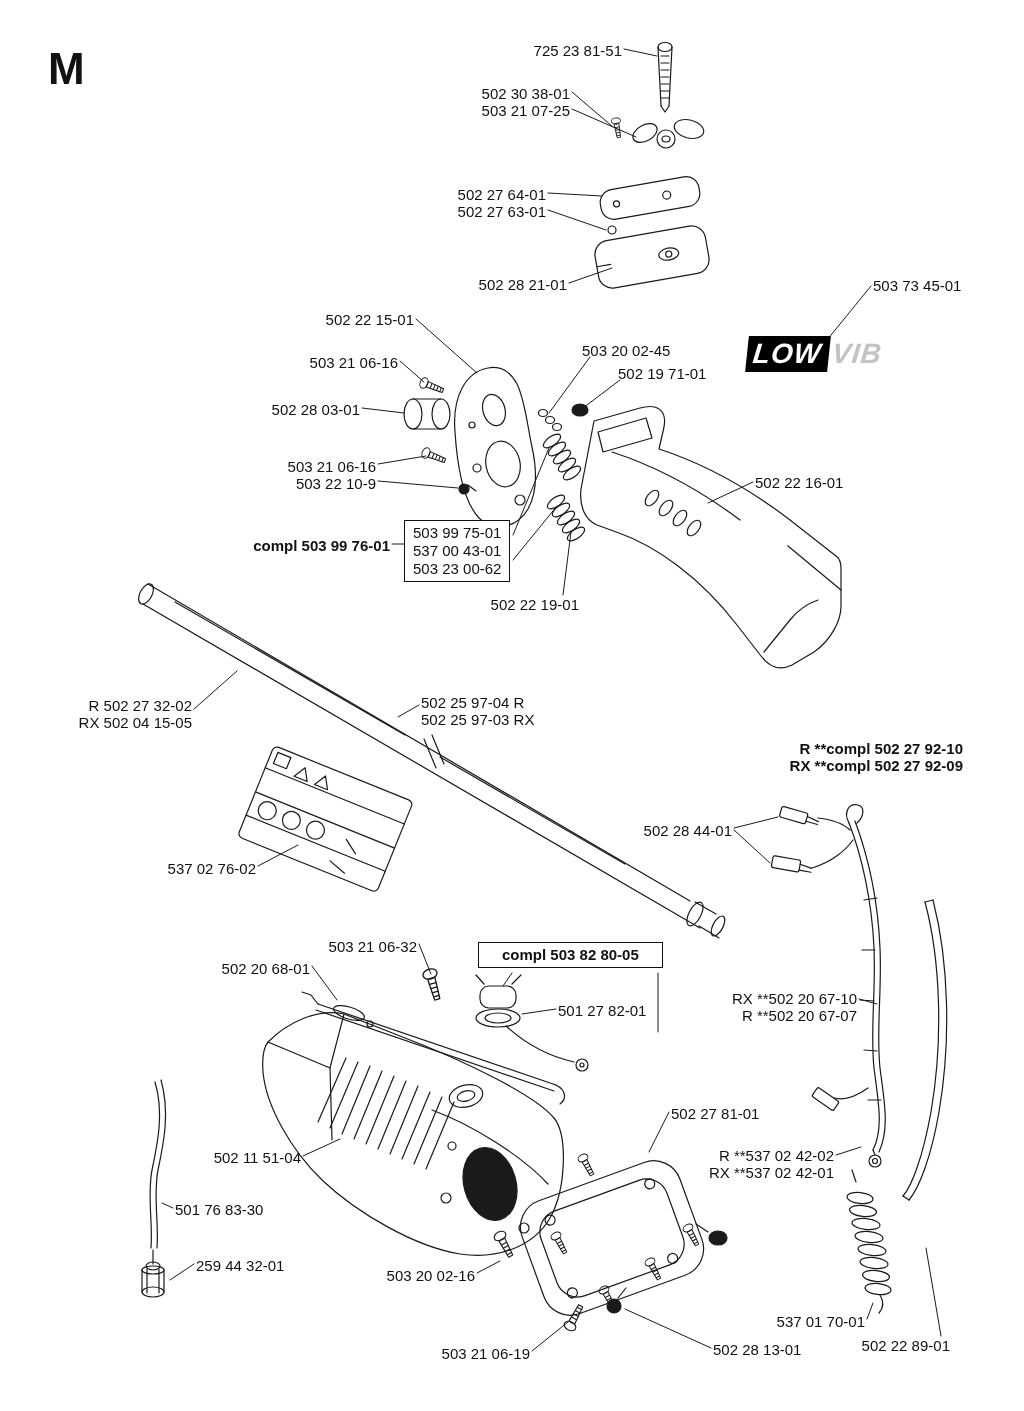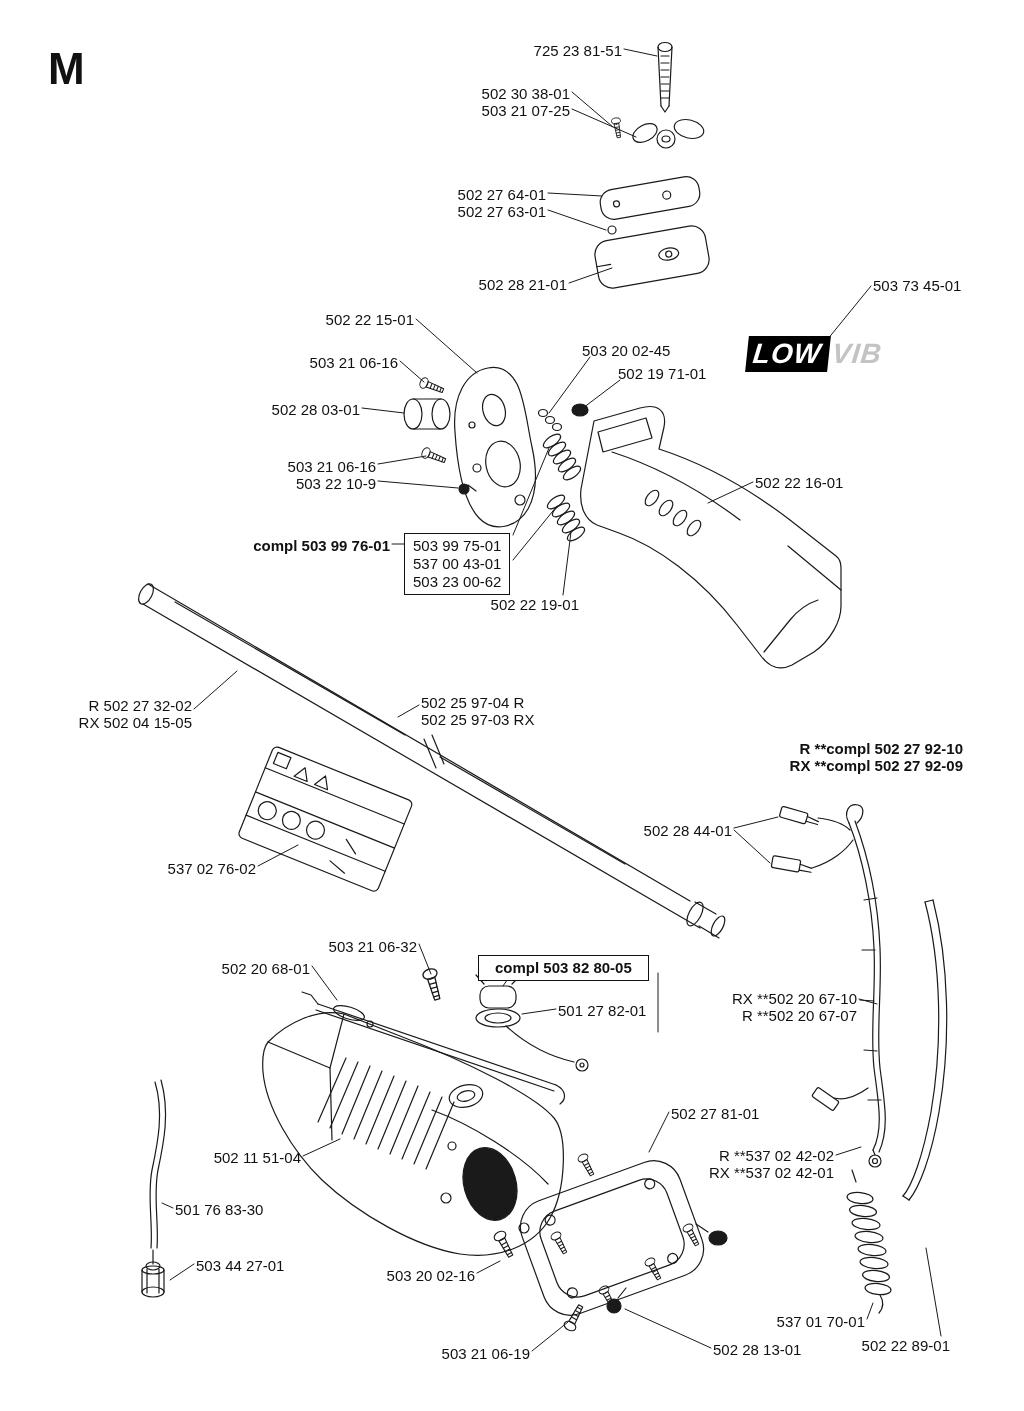--- a/index.html
+++ b/index.html
@@ -4,21 +4,21 @@
 <style>
   html,body{margin:0;padding:0;}
   body{
     width:1024px;height:1411px;position:relative;background:#ffffff;
     font-family:"Liberation Sans",sans-serif;color:#111;overflow:hidden;
   }
   #canvas{position:absolute;left:0;top:0;width:1024px;height:1411px;}
   .lbl{position:absolute;font-size:15px;line-height:17px;white-space:nowrap;color:#111;}
   .lbl.r{transform:translateX(-100%);}
   .lbl.b{font-weight:bold;text-align:center;}
-  .box{position:absolute;border:1.2px solid #111;background:#fff;margin-top:13px;}
+  .box{position:absolute;border:1.2px solid #111;background:#fff;}
   .box .lbl-in{font-size:15px;line-height:18px;white-space:nowrap;}
   #sectionM{position:absolute;left:48px;top:44px;font-size:44px;font-weight:bold;}
   .lowvib{position:absolute;left:747px;top:336px;display:flex;align-items:center;transform:skewX(-6deg);}
   .lowvib .low{background:#000;color:#fff;font-weight:bold;font-style:italic;font-size:28px;line-height:36px;padding:0 8px 0 6px;letter-spacing:1px;}
   .lowvib .vib{color:#c3c3c3;font-weight:bold;font-style:italic;font-size:28px;line-height:36px;padding-left:3px;letter-spacing:1px;}
 </style>
 </head>
 <body>
 
 <svg id="canvas" viewBox="0 0 1024 1411" xmlns="http://www.w3.org/2000/svg">
@@ -322,30 +322,30 @@
 <div class="lbl r" style="left:192px;top:714px">RX 502 04 15-05</div>
 <div class="lbl" style="left:421px;top:694px">502 25 97-04 R</div>
 <div class="lbl" style="left:421px;top:711px">502 25 97-03 RX</div>
 <div class="lbl r b" style="left:963px;top:740px">R **compl 502 27 92-10</div>
 <div class="lbl r b" style="left:963px;top:757px">RX **compl 502 27 92-09</div>
 <div class="lbl r" style="left:732px;top:822px">502 28 44-01</div>
 <div class="lbl r" style="left:256px;top:860px">537 02 76-02</div>
 <div class="lbl r" style="left:417px;top:938px">503 21 06-32</div>
 <div class="lbl r" style="left:310px;top:960px">502 20 68-01</div>
 
-<div class="box" style="left:478px;top:942px;padding:3px 16px;font-weight:bold">
+<div class="box" style="left:478px;top:942px;padding:3px 23px;font-weight:bold">
   <span class="lbl-in">compl 503 82 80-05</span>
 </div>
 
 <div class="lbl" style="left:558px;top:1002px">501 27 82-01</div>
 <div class="lbl r" style="left:857px;top:990px">RX **502 20 67-10</div>
 <div class="lbl r" style="left:857px;top:1007px">R **502 20 67-07</div>
 <div class="lbl" style="left:671px;top:1105px">502 27 81-01</div>
 <div class="lbl r" style="left:834px;top:1147px">R **537 02 42-02</div>
 <div class="lbl r" style="left:834px;top:1164px">RX **537 02 42-01</div>
 <div class="lbl r" style="left:301px;top:1149px">502 11 51-04</div>
 <div class="lbl" style="left:175px;top:1201px">501 76 83-30</div>
-<div class="lbl" style="left:196px;top:1257px">503 44 27-01</div>
+<div class="lbl" style="left:196px;top:1257px">259 44 32-01</div>
 <div class="lbl r" style="left:475px;top:1267px">503 20 02-16</div>
 <div class="lbl r" style="left:530px;top:1345px">503 21 06-19</div>
 <div class="lbl" style="left:713px;top:1341px">502 28 13-01</div>
 <div class="lbl r" style="left:865px;top:1313px">537 01 70-01</div>
 <div class="lbl r" style="left:950px;top:1337px">502 22 89-01</div>
 
 </body></html>

